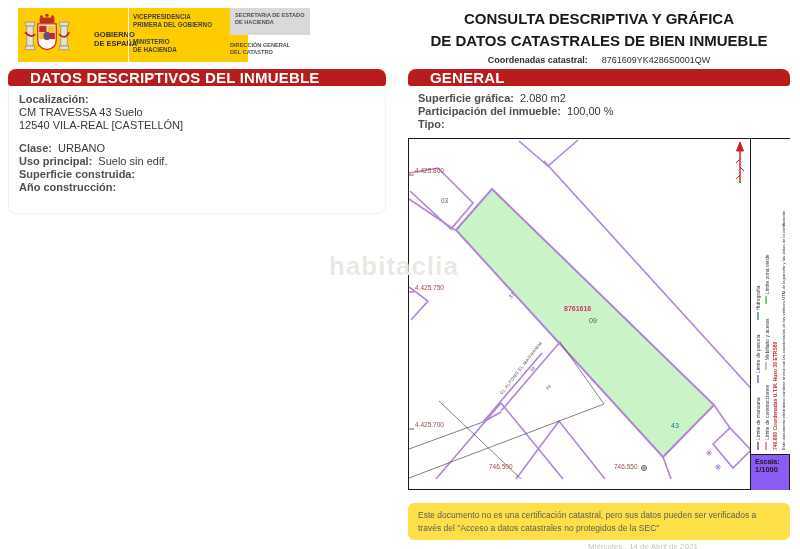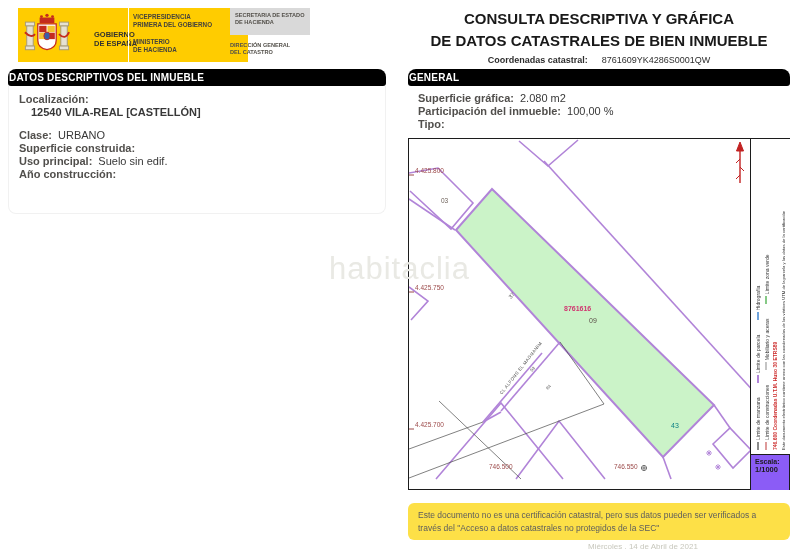--- a/index.html
+++ b/index.html
@@ -16,37 +16,37 @@
   .gray-box{left:230px;top:8px;width:80px;height:27px;background:#d9d9d9;padding:4px 5px;
             font-size:5.6px;font-weight:bold;color:#53504a;line-height:1.3;box-sizing:border-box;}
   .dir-gen{left:230px;top:42px;font-size:5.6px;font-weight:bold;color:#53504a;line-height:1.3;}
   .title-block{left:408px;top:8px;width:382px;text-align:center;}
   .title-line{font-size:15px;font-weight:bold;color:#191919;line-height:1.45;}
   .ref-row{margin-top:3px;font-size:9px;}
   .ref-label{font-weight:bold;color:#2e2e2e;margin-right:14px;}
   .ref-value{color:#2e2e2e;}
 
   
-  .panel-bar{height:17px;background:#000000;border-radius:8px 8px 3px 3px;
-             color:#fff;font-size:10px;font-weight:bold;line-height:17px;padding-left:1px;
+  .panel-bar{height:17px;background:#b91c1c;border-radius:8px 8px 3px 3px;
+             color:#fff;font-size:15px;font-weight:bold;line-height:17px;padding-left:22px;
              letter-spacing:.2px;box-sizing:border-box;}
   .bar-left{left:8px;top:69px;width:378px;}
   .bar-right{left:408px;top:69px;width:382px;}
   .panel-body-left{left:8px;top:86px;width:378px;height:128px;border:1px solid #f1f1f1;border-top:none;
                    border-radius:0 0 8px 8px;padding:7px 10px;box-sizing:border-box;}
   .panel-body-right{left:408px;top:86px;width:382px;padding:6px 10px;box-sizing:border-box;}
   .row{font-size:11px;line-height:13px;}
   .lbl{font-weight:bold;color:#514f4c;}
   .val{color:#383838;margin-left:6px;}
   .gap{height:10px;}
 
   
   .map{left:408px;top:138px;width:382px;height:352px;border:1px solid #1c1c1c;background:#fff;box-sizing:border-box;}
   .map svg{position:absolute;left:0;top:0;z-index:2;}
-  .watermark{left:-80px;top:112px;z-index:1;font-size:31px;font-weight:normal;color:#e9e9e4;letter-spacing:1px;}
+  .watermark{left:-80px;top:112px;z-index:1;font-size:26px;font-weight:bold;color:#e9e9e4;letter-spacing:1px;}
   .map-legend{left:341px;top:0;width:39px;height:315px;border-left:1px solid #1c1c1c;background:#fff;z-index:3;}
   .legend-rot{position:absolute;left:3px;top:311px;width:305px;height:36px;
               transform:rotate(-90deg);transform-origin:0 0;}
   .leg-line{font-size:5px;line-height:8.5px;white-space:nowrap;color:#3a3a3a;}
   .leg-item{margin-right:13px;}
   .dash{display:inline-block;width:8px;height:2px;margin-right:2px;vertical-align:1.5px;}
   .d-manzana{background:#8a8a8a}.d-parcela{background:#b184d8}.d-hidro{background:#6fa3dc}
   .d-constr{background:#de9a9a}.d-mobil{background:#c4c4c4}.d-verde{background:#86c986}
   .leg-red{color:#cc2a2a;font-size:5px;line-height:8.5px;white-space:nowrap;font-weight:bold;}
   .leg-note{font-size:4.2px;line-height:8px;white-space:nowrap;color:#2f2f2f;}
@@ -113,25 +113,26 @@
     <div class="title-line">CONSULTA DESCRIPTIVA Y GRÁFICA</div>
     <div class="title-line">DE DATOS CATASTRALES DE BIEN INMUEBLE</div>
     <div class="ref-row">
       <span class="ref-label">Coordenadas catastral:</span><span class="ref-value">8761609YK4286S0001QW</span>
     </div>
   </div>
 
   <div class="abs panel-bar bar-left">DATOS DESCRIPTIVOS DEL INMUEBLE</div>
   <div class="abs panel-body-left">
     <div class="row"><span class="lbl">Localización:</span></div>
-    <div class="row val" style="margin-left:12px;font-weight:bold;">12540 VILA-REAL [CASTELLÓN]</div>
+    <div class="row val" style="margin-left:0;">CM TRAVESSA 43 Suelo</div>
+    <div class="row val" style="margin-left:0;">12540 VILA-REAL [CASTELLÓN]</div>
     <div class="gap"></div>
     <div class="row"><span class="lbl">Clase:</span><span class="val">URBANO</span></div>
+    <div class="row"><span class="lbl">Uso principal:</span><span class="val">Suelo sin edif.</span></div>
     <div class="row"><span class="lbl">Superficie construida:</span><span class="val"></span></div>
-    <div class="row"><span class="lbl">Uso principal:</span><span class="val">Suelo sin edif.</span></div>
     <div class="row"><span class="lbl">Año construcción:</span><span class="val"></span></div>
   </div>
 
   <div class="abs panel-bar bar-right">GENERAL</div>
   <div class="abs panel-body-right">
     <div class="row"><span class="lbl">Superficie gráfica:</span><span class="val">2.080 m2</span></div>
     <div class="row"><span class="lbl">Participación del inmueble:</span><span class="val">100,00 %</span></div>
     <div class="row"><span class="lbl">Tipo:</span><span class="val"></span></div>
   </div>
 

